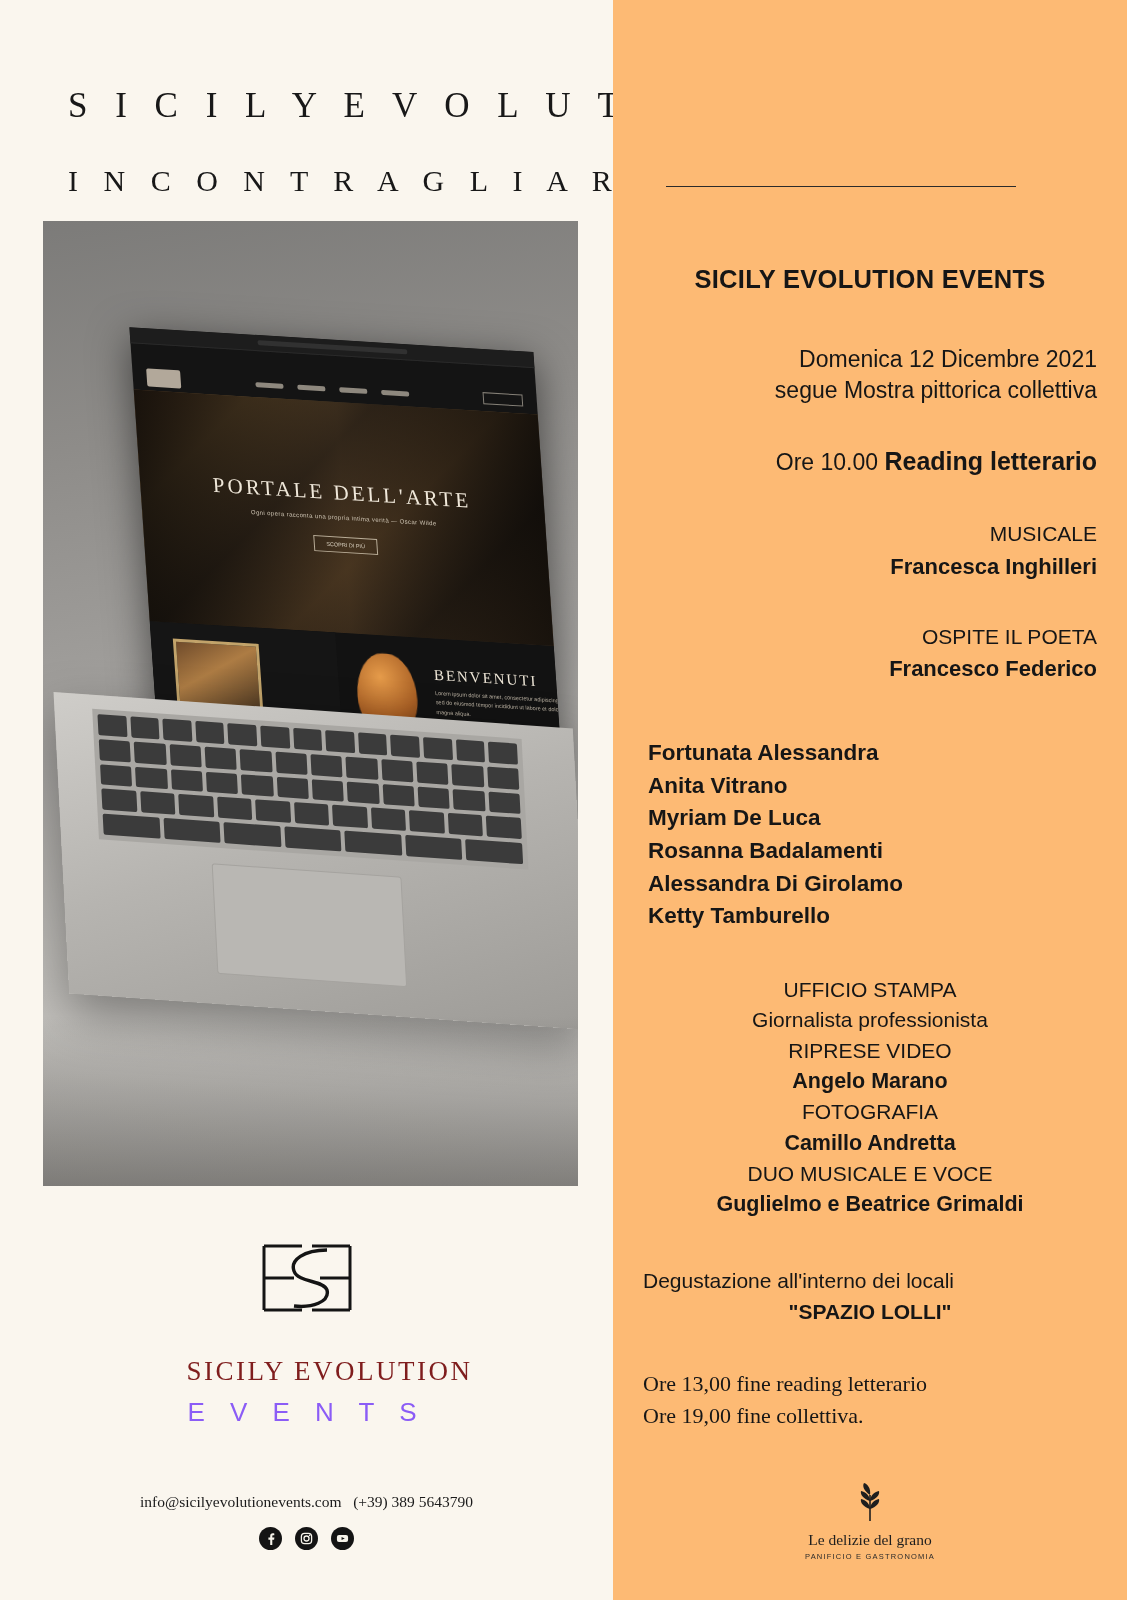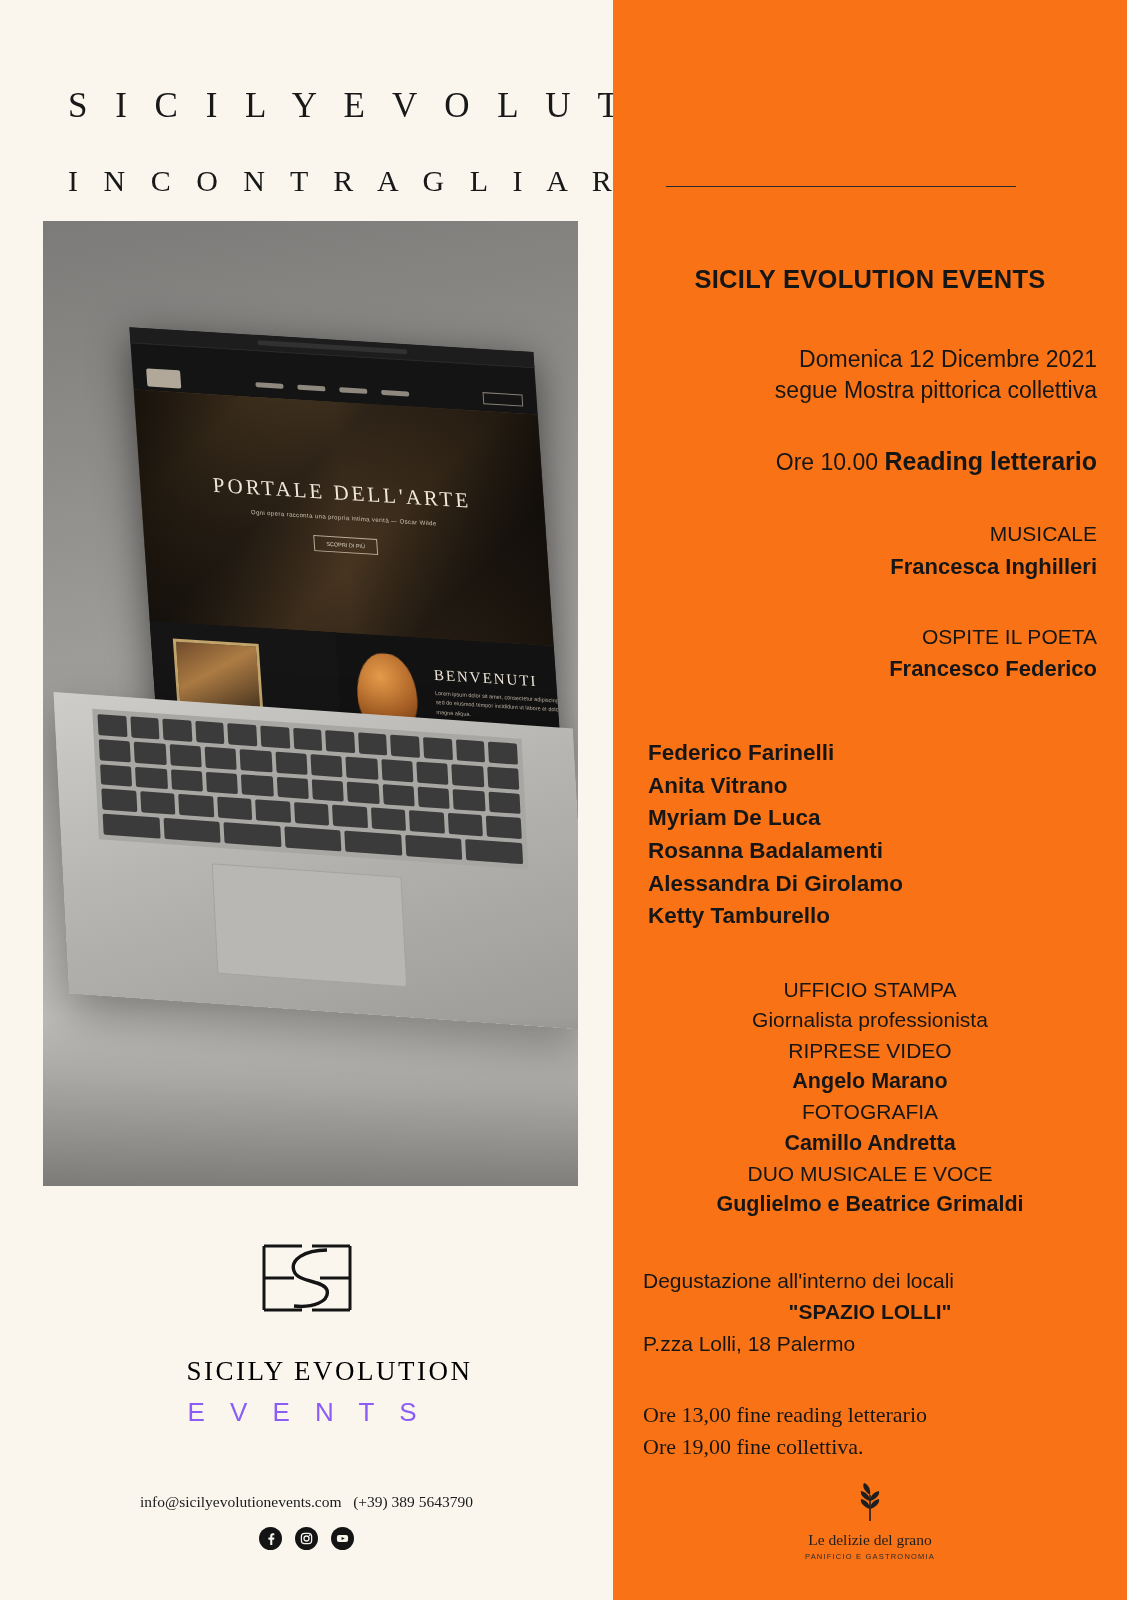--- a/index.html
+++ b/index.html
@@ -154,21 +154,21 @@
   }
   
   .logo-wrap {
     position:absolute; left:0; right:0; top:1228px; text-align:center;
   }
   .ese-mark {
     width: 150px; height: 100px; margin: 0 auto;
   }
   .brand-1 {
     font-family:"Liberation Serif",serif; font-size:27px; letter-spacing:2.5px;
-    color:#000000; margin-top:24px;padding-left:46px;
+    color:#7f1d1d; margin-top:24px;padding-left:46px;
   }
   .brand-2 {
     font-family:Liberation Sans, sans-serif; font-size:26px; letter-spacing:9px;
     color:#8b5cf6; margin-top:10px;
   }
   .contact {
     position:absolute; left:0; right:0; top:1493px; text-align:center;
     font-family:"Liberation Serif",serif; font-size:15.5px; color:#1a1a1a;
   }
   .socials {
@@ -176,21 +176,21 @@
     display:flex; justify-content:center; gap:13px;
   }
   .soc {
     width:23px;height:23px;border-radius:50%;background:#141414;
     display:flex;align-items:center;justify-content:center;
   }
   .soc svg { display:block; }
   
   .right {
     flex: 1;
-    background: #f97316;
+    background: #fdba74;
     position: relative;
     color: #161616;
     padding: 0 30px;
   }
   .r-title {
     text-align:center;
     font-size: 25.5px; font-weight: bold; letter-spacing:.3px;
     margin-top: 265px;
   }
   .r-center { text-align:right; }
@@ -393,21 +393,21 @@
       <div>MUSICALE</div>
       <b>Francesca Inghilleri</b>
     </div>
 
     <div class="r-center r-ospite">
       <div>OSPITE IL POETA</div>
       <b>Francesco Federico</b>
     </div>
 
     <div class="artists">
-      <div>Federico Farinelli</div>
+      <div>Fortunata Alessandra</div>
       <div>Anita Vitrano</div>
       <div>Myriam De Luca</div>
       <div>Rosanna Badalamenti</div>
       <div>Alessandra Di Girolamo</div>
       <div>Ketty Tamburello</div>
     </div>
 
     <div class="credits">
       <div>UFFICIO STAMPA</div>
       <div>Giornalista professionista</div>
@@ -415,21 +415,20 @@
       <div><b>Angelo Marano</b></div>
       <div>FOTOGRAFIA</div>
       <div><b>Camillo Andretta</b></div>
       <div>DUO MUSICALE E VOCE</div>
       <div><b>Guglielmo e Beatrice Grimaldi</b></div>
     </div>
 
     <div class="venue">
       <div>Degustazione all'interno dei locali</div>
       <div class="c"><b>"SPAZIO LOLLI"</b></div>
-      <div>P.zza Lolli, 18  Palermo</div>
     </div>
 
     <div class="closing">
       <div>Ore 13,00 fine reading letterario</div>
       <div>Ore 19,00 fine collettiva.</div>
     </div>
 
     <div class="grano">
       <svg width="44" height="42" viewBox="0 0 44 42">
         <g stroke="#1e1e1e" stroke-width="1.6" fill="none">

